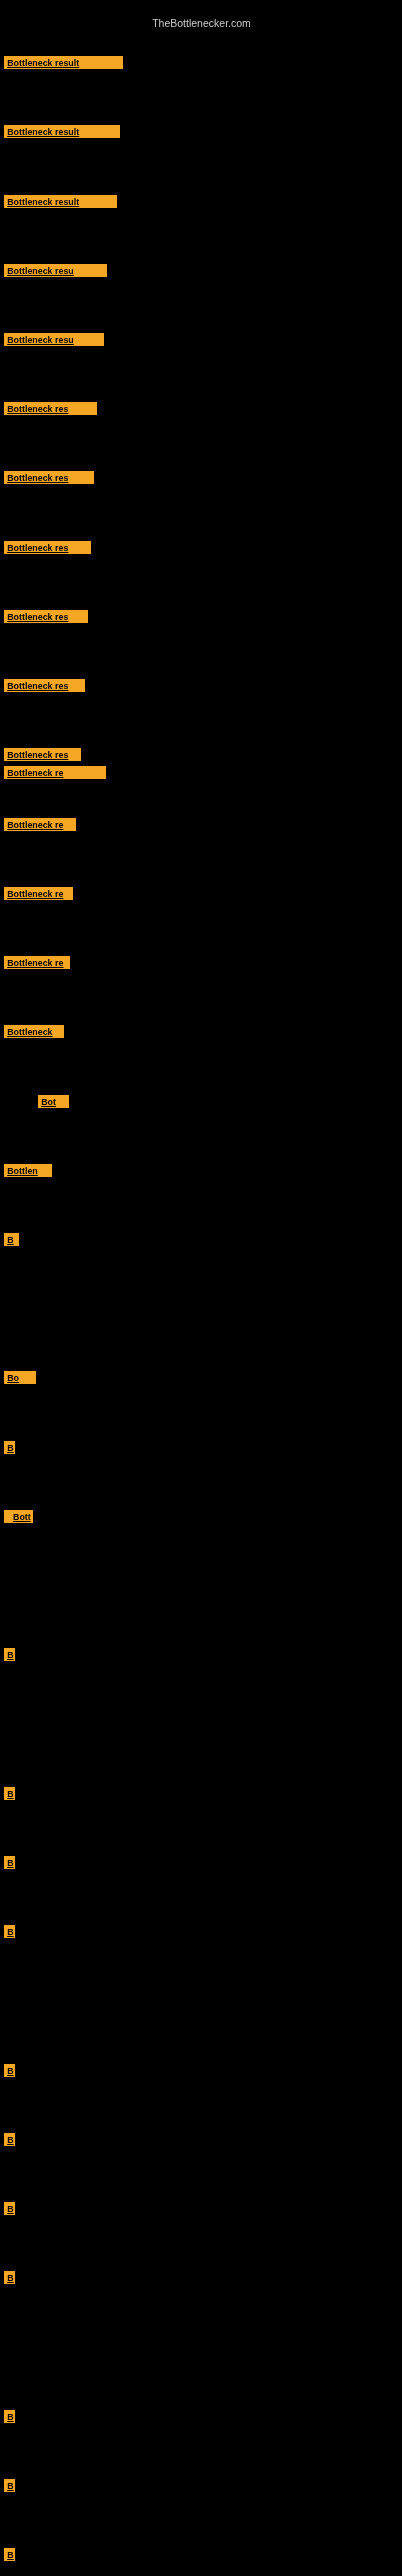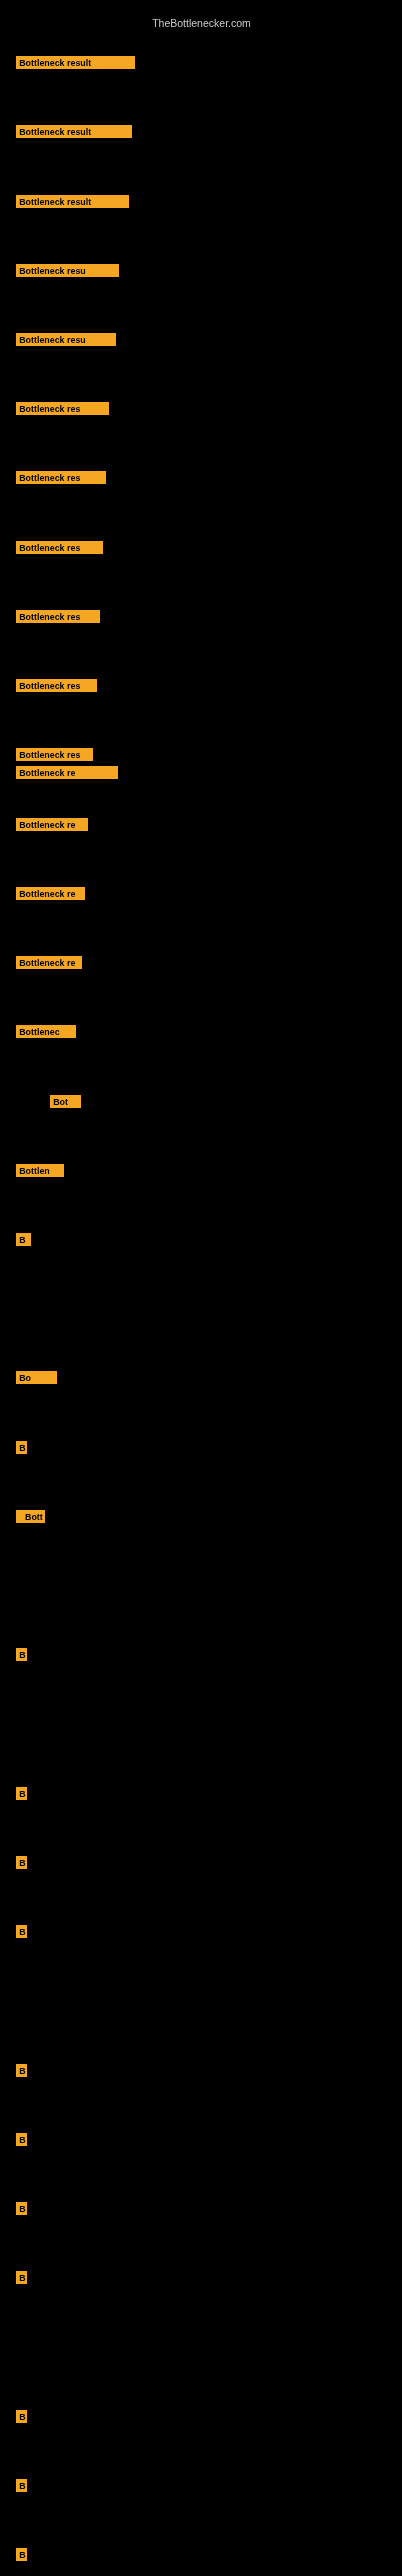--- a/index.html
+++ b/index.html
@@ -27,21 +27,22 @@
     .bottleneck-badge {
       display: inline-block;
       background-color: #f5a623;
       color: #000000;
       font-size: 8.9px;
       font-weight: bold;
       padding: 1.6px 3.2px;
       white-space: nowrap;
       overflow: hidden;
       position: absolute;
-      left: 16px;
+      left: 4px;
+      text-decoration: underline;
     }
 
     .row {
       position: absolute;
       left: 0;
       height: 35px;
       display: flex;
       align-items: center;
     }
   </style>
@@ -92,33 +93,33 @@
     <div class="row" style="top: 807px;">
       <span class="bottleneck-badge" style="width: 72px;">Bottleneck re</span>
     </div>
     <div class="row" style="top: 876px;">
       <span class="bottleneck-badge" style="width: 69px;">Bottleneck re</span>
     </div>
     <div class="row" style="top: 945px;">
       <span class="bottleneck-badge" style="width: 66px;">Bottleneck re</span>
     </div>
     <div class="row" style="top: 1014px;">
-      <span class="bottleneck-badge" style="width: 60px;">Bottlenec</span>
+      <span class="bottleneck-badge" style="width: 60px;">Bottleneck</span>
     </div>
     <div class="row" style="top: 1084px;">
       <span class="bottleneck-badge" style="width: 31px; margin-left: 34px;">Bot</span>
     </div>
     <div class="row" style="top: 1153px;">
       <span class="bottleneck-badge" style="width: 48px;">Bottlen</span>
     </div>
     <div class="row" style="top: 1222px;">
       <span class="bottleneck-badge" style="width: 14.5px;">B</span>
     </div>
     <div class="row" style="top: 1360px;">
-      <span class="bottleneck-badge" style="width: 41px;">Bo</span>
+      <span class="bottleneck-badge" style="width: 32px;">Bo</span>
     </div>
     <div class="row" style="top: 1430px;">
       <span class="bottleneck-badge" style="width: 11.3px;">B</span>
     </div>
     <div class="row" style="top: 1499px;">
       <span class="bottleneck-badge" style="width: 29px; padding-left: 9px;">Bott</span>
     </div>
     <div class="row" style="top: 1637px;">
       <span class="bottleneck-badge" style="width: 11.3px;">B</span>
     </div>

